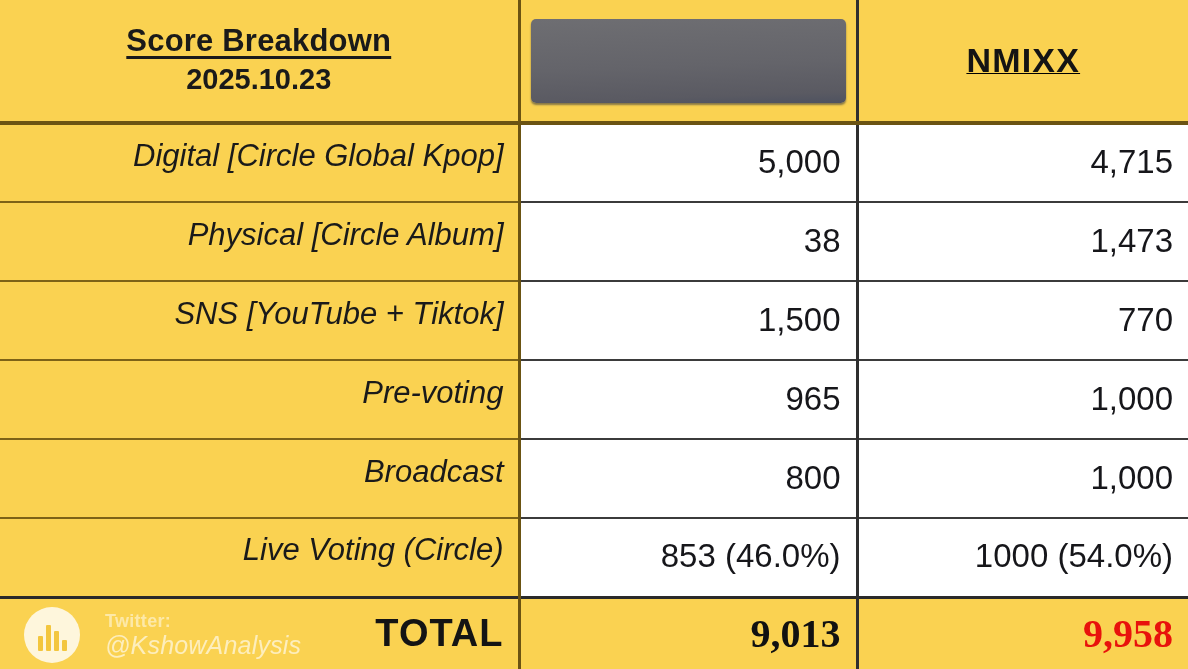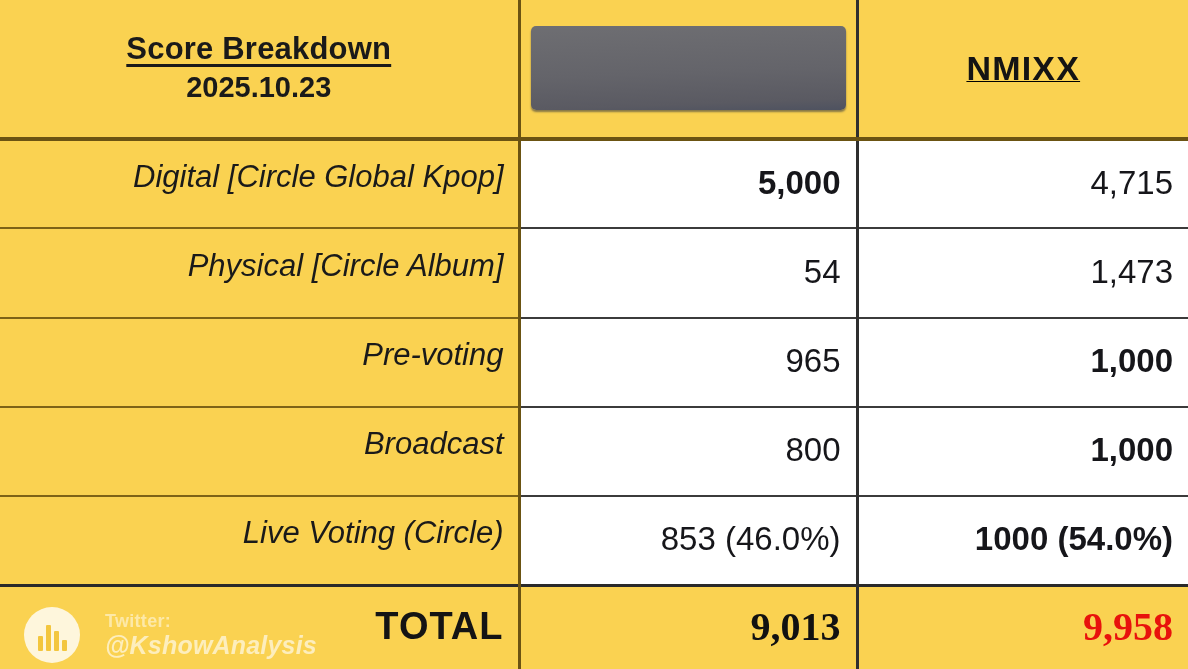--- a/index.html
+++ b/index.html
@@ -115,21 +115,21 @@
     background: #FFFFFF;
     border-bottom: 2px solid #3b3b3b;
     text-align: right;
     vertical-align: middle;
     padding: 0 15px 2px 10px;
     font-size: 33px;
     color: #16161a;
     white-space: nowrap;
   }
   td.cell-value.mid { border-right: 3px solid #2f2f2f; }
-  td.cell-value.bold { font-weight: bold; padding-left: 12px; }
+  td.cell-value.bold { font-weight: normal; padding-left: 12px; }
 
   
   tr.total-row { height: 74px; }
 
   td.total-label {
     position: relative;
     background: #FAD251;
     border-right: 3px solid #6b5312;
     border-top: 3px solid #2a2a2a;
     text-align: right;
@@ -203,21 +203,21 @@
     line-height: 1.12;
   }
   .wm-line1 {
     font-size: 18px;
     font-weight: bold;
     color: rgba(255,255,255,0.50);
     letter-spacing: 0.3px;
   }
   .wm-line2 {
     font-size: 25px;
-    font-weight: bold;
+    font-weight: normal;
     font-style: italic;
     color: rgba(255,255,255,0.62);
     letter-spacing: 0.2px;
   }
 </style>
 </head>
 <body>
 
 <div id="table-root">
 
@@ -243,24 +243,29 @@
       </tr>
 
       <tr class="data-row">
         <td class="cell-label">Digital [Circle Global Kpop]</td>
         <td class="cell-value mid bold">5,000</td>
         <td class="cell-value">4,715</td>
       </tr>
 
       <tr class="data-row">
         <td class="cell-label">Physical [Circle Album]</td>
-        <td class="cell-value mid">54</td>
+        <td class="cell-value mid">38</td>
         <td class="cell-value">1,473</td>
       </tr>
 
+      <tr class="data-row">
+        <td class="cell-label">SNS [YouTube + Tiktok]</td>
+        <td class="cell-value mid bold">1,500</td>
+        <td class="cell-value">770</td>
+      </tr>
 
       <tr class="data-row">
         <td class="cell-label">Pre-voting</td>
         <td class="cell-value mid">965</td>
         <td class="cell-value bold">1,000</td>
       </tr>
 
       <tr class="data-row">
         <td class="cell-label">Broadcast</td>
         <td class="cell-value mid">800</td>

